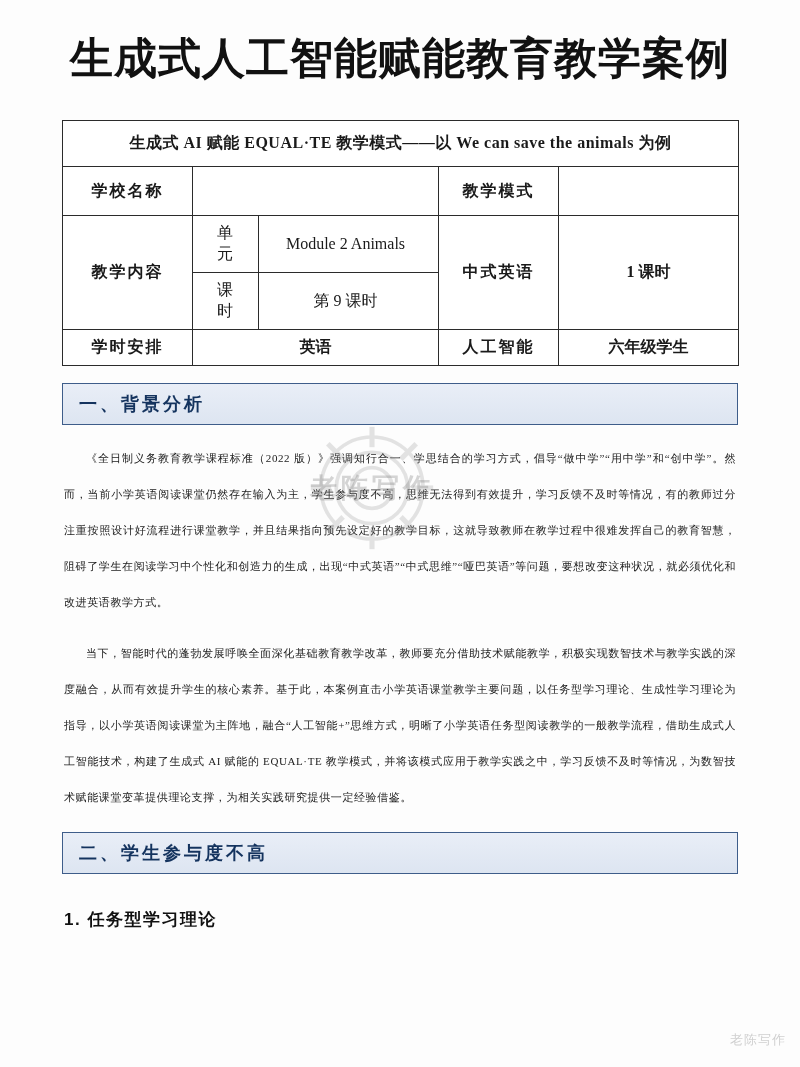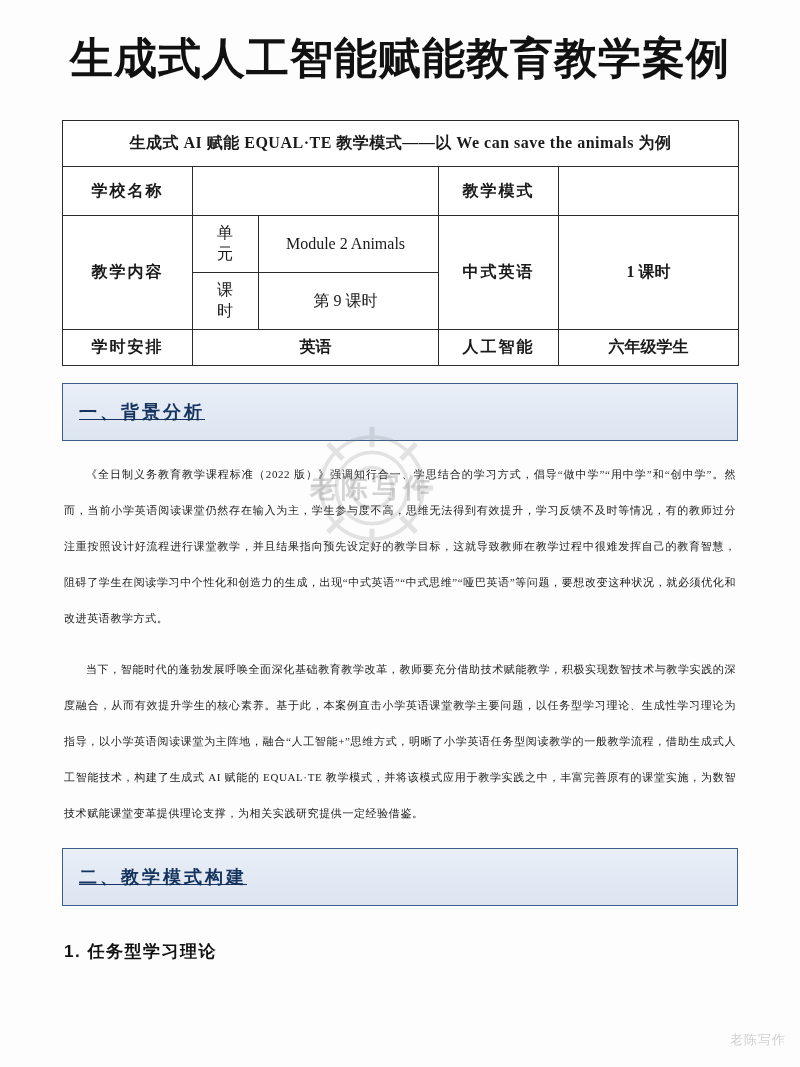--- a/index.html
+++ b/index.html
@@ -89,28 +89,27 @@
     text-align: center;
     padding-left: 10px !important;
   }
   .blank-cell { height: 34px; }
 
   
   .section-bar {
     margin-top: 17px;
     border: 1px solid #3e5d8a;
     background: linear-gradient(180deg, #e9eef7 0%, #dde5f1 100%);
-    padding: 16px 16px;
+    padding: 8px 16px;
     font-family: "Liberation Sans", "DejaVu Sans", sans-serif;
     font-weight: bold;
     font-size: 18px;
     letter-spacing: 3px;
     color: #14335e;
     box-sizing: border-box;
-    text-decoration: underline;
   }
 
   
   .para {
     margin: 15px 2px 0 2px;
     font-size: 11px;
     line-height: 36px;
     text-align: justify;
     text-indent: 2em;
     letter-spacing: 0.6px;
@@ -212,23 +211,23 @@
           <td class="val" colspan="2">英语</td>
           <td class="lbl">人工智能</td>
           <td class="val">六年级学生</td>
         </tr>
       </tbody>
     </table>
 
     <div class="section-bar">一、背景分析</div>
 
     <div class="para">《全日制义务教育教学课程标准（2022 版）》强调知行合一、学思结合的学习方式，倡导“做中学”“用中学”和“创中学”。然而，当前小学英语阅读课堂仍然存在输入为主，学生参与度不高，思维无法得到有效提升，学习反馈不及时等情况，有的教师过分注重按照设计好流程进行课堂教学，并且结果指向预先设定好的教学目标，这就导致教师在教学过程中很难发挥自己的教育智慧，阻碍了学生在阅读学习中个性化和创造力的生成，出现“中式英语”“中式思维”“哑巴英语”等问题，要想改变这种状况，就必须优化和改进英语教学方式。</div>
-    <div class="para">当下，智能时代的蓬勃发展呼唤全面深化基础教育教学改革，教师要充分借助技术赋能教学，积极实现数智技术与教学实践的深度融合，从而有效提升学生的核心素养。基于此，本案例直击小学英语课堂教学主要问题，以任务型学习理论、生成性学习理论为指导，以小学英语阅读课堂为主阵地，融合“人工智能+”思维方式，明晰了小学英语任务型阅读教学的一般教学流程，借助生成式人工智能技术，构建了生成式 AI 赋能的 EQUAL·TE 教学模式，并将该模式应用于教学实践之中，丰富完善原有的课堂实施，为数智技术赋能课堂变革提供理论支撑，为相关实践研究提供一定经验借鉴。</div>
-
-    <div class="section-bar">二、教学模式构建</div>
+    <div class="para">当下，智能时代的蓬勃发展呼唤全面深化基础教育教学改革，教师要充分借助技术赋能教学，积极实现数智技术与教学实践的深度融合，从而有效提升学生的核心素养。基于此，本案例直击小学英语课堂教学主要问题，以任务型学习理论、生成性学习理论为指导，以小学英语阅读课堂为主阵地，融合“人工智能+”思维方式，明晰了小学英语任务型阅读教学的一般教学流程，借助生成式人工智能技术，构建了生成式 AI 赋能的 EQUAL·TE 教学模式，并将该模式应用于教学实践之中，学习反馈不及时等情况，为数智技术赋能课堂变革提供理论支撑，为相关实践研究提供一定经验借鉴。</div>
+
+    <div class="section-bar">二、学生参与度不高</div>
 
     <div class="subheading">1. 任务型学习理论</div>
 
   </div>
 
   <div class="wm wm-main">
     <svg class="wm-gear" width="170" height="170" viewBox="0 0 100 100">
       <g fill="none" stroke="#888" stroke-width="2.2">
         <circle cx="50" cy="50" r="30"></circle>
         <circle cx="50" cy="50" r="21"></circle>

